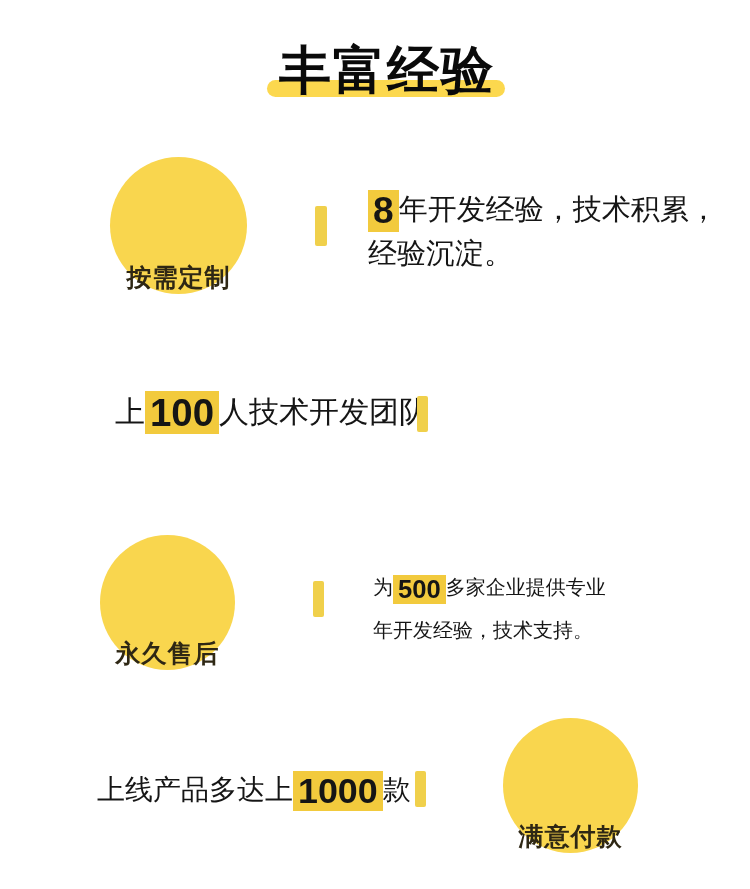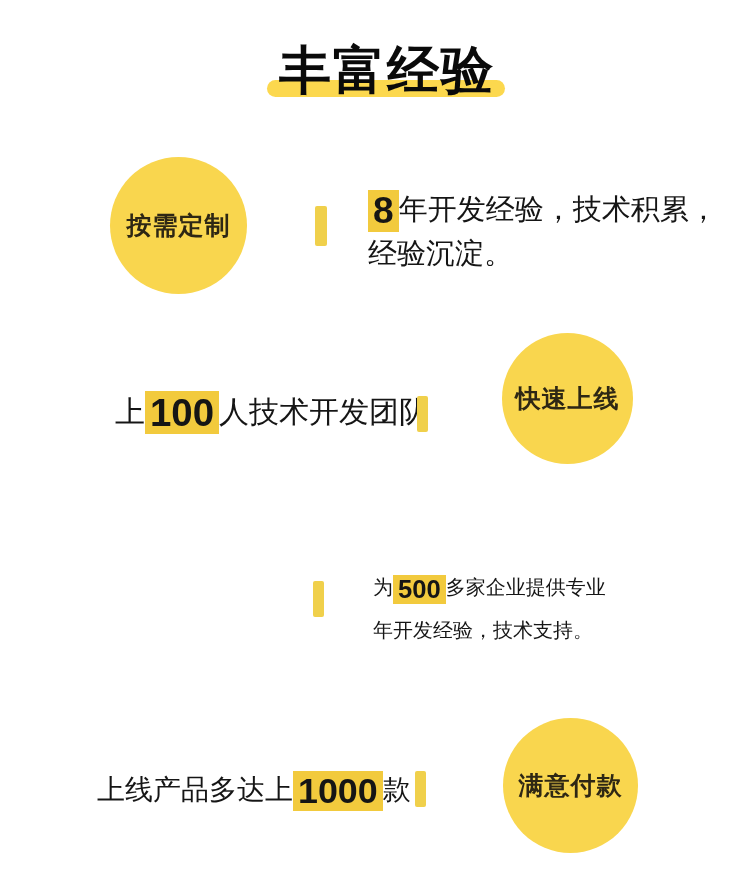--- a/index.html
+++ b/index.html
@@ -41,21 +41,21 @@
     z-index: 0;
   }
   .title-text { position: relative; z-index: 1; }
 
   
   .circle {
     position: absolute;
     border-radius: 50%;
     background: var(--circle, #f9d64e);
     display: flex;
-    align-items: center;
+    align-items: flex-end;
     justify-content: center;
   }
   .circle span {
     font-size: 25px;
     font-weight: 700;
     letter-spacing: 1px;
     color: var(--circle_text, #2e2714);
     white-space: nowrap;
   }
   .c1 { left: 110px; top: 157px; width: 137px; height: 137px; }
@@ -115,24 +115,24 @@
   <div class="bar b1"></div>
   <div class="text t1">
     <div><span class="num">8</span><span>年开发经验，技术积累，</span></div>
     <div><span>经验沉淀。</span></div>
   </div>
 
   <div class="text t2">
     <span>上</span><span class="num">100</span><span>人技术开发团队</span>
   </div>
   <div class="bar b2"></div>
-  <div class="circle c2">
-    <span>快速上线</span>
+
+  <div class="circle c3">
+    <span>永久售后</span>
   </div>
-
   <div class="bar b3"></div>
   <div class="text t3">
     <div><span>为</span><span class="num">500</span><span>多家企业提供专业</span></div>
     <div><span>年开发经验，技术支持。</span></div>
   </div>
 
   <div class="text t4">
     <span>上线产品多达上</span><span class="num">1000</span><span>款</span>
   </div>
   <div class="bar b4"></div>

